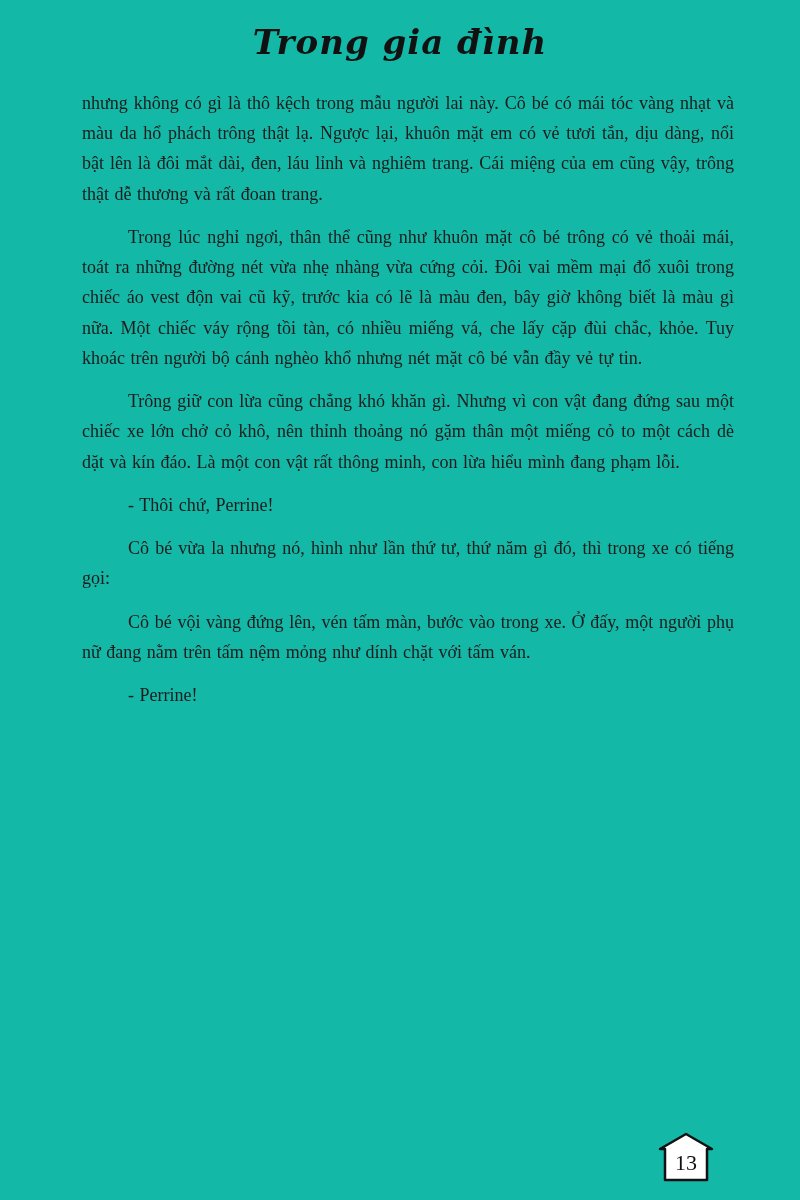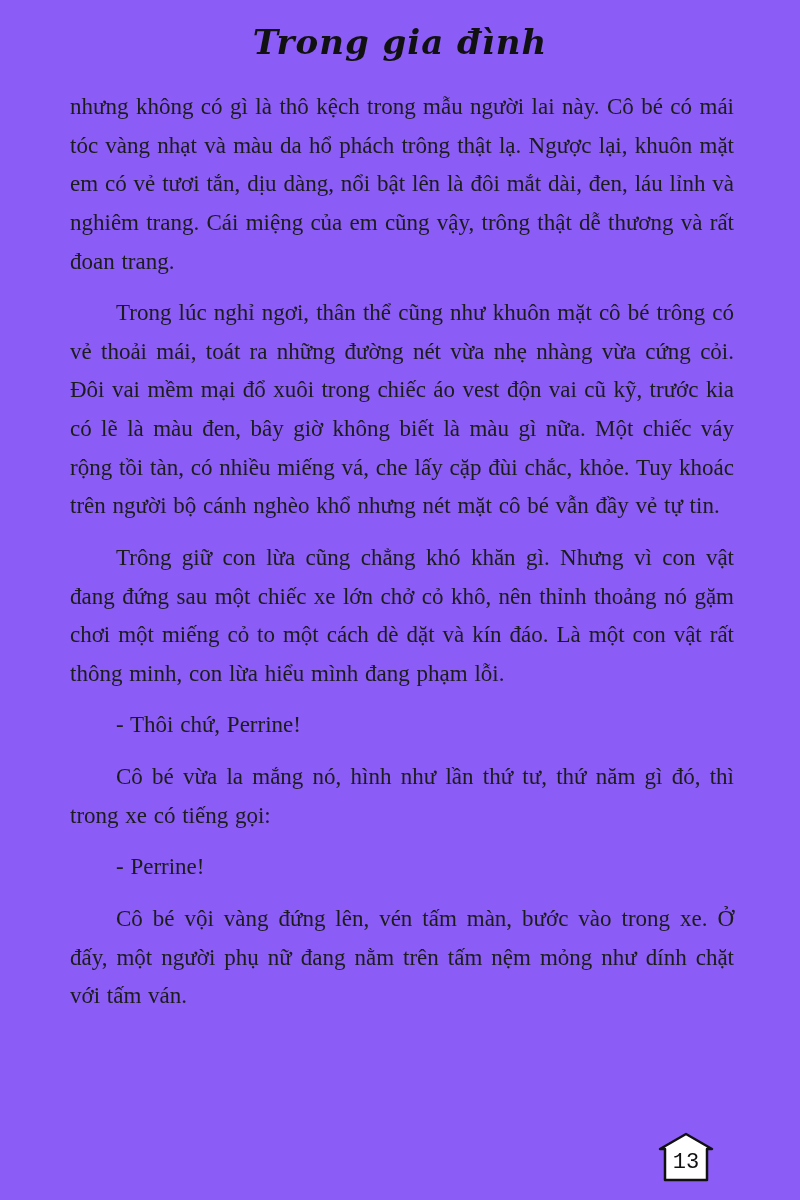--- a/index.html
+++ b/index.html
@@ -4,42 +4,42 @@
 <style>
   html, body {
     margin: 0;
     padding: 0;
     background: #ffffff;
   }
   .page {
     position: relative;
     width: 800px;
     height: 1200px;
-    background: #8b5cf6;
+    background: #14b8a6;
     box-sizing: border-box;
     padding: 18px 66px 0 66px;
     overflow: hidden;
     font-family: "Liberation Serif", serif;
     color: #1c1c1c;
   }
   .title {
     text-align: center;
     font-family: "DejaVu Serif", serif;
     font-style: italic;
     font-weight: bold;
     font-size: 34px;
     margin: 4px 0 26px 0;
     letter-spacing: 1px;
     color: #111;
   }
   .para {
-    font-size: 23px;
+    font-size: 18px;
     line-height: 1.68;
     text-align: justify;
-    margin: 0 0 13px 4px;
+    margin: 0 0 13px 16px;
     text-indent: 46px;
     word-spacing: 1px;
   }
   .para.no-indent {
     text-indent: 0;
   }
   .page-number-badge {
     position: absolute;
     right: 86px;
     bottom: 18px;
@@ -51,38 +51,38 @@
     top: 0;
     left: 0;
   }
   .page-number-badge .num {
     position: absolute;
     left: 0;
     right: 0;
     top: 18px;
     text-align: center;
     font-size: 22px;
-    font-family: Liberation Mono, monospace;
+    font-family: Liberation Serif, serif;
     color: #111;
   }
 </style>
 </head>
 <body>
 
 <div class="page">
 
   <h1 class="title">Trong gia đình</h1>
 
   <p class="para no-indent">nhưng không có gì là thô kệch trong mẫu người lai này. Cô bé có mái tóc vàng nhạt và màu da hổ phách trông thật lạ. Ngược lại, khuôn mặt em có vẻ tươi tắn, dịu dàng, nổi bật lên là đôi mắt dài, đen, láu lỉnh và nghiêm trang. Cái miệng của em cũng vậy, trông thật dễ thương và rất đoan trang.</p>
   <p class="para">Trong lúc nghỉ ngơi, thân thể cũng như khuôn mặt cô bé trông có vẻ thoải mái, toát ra những đường nét vừa nhẹ nhàng vừa cứng cỏi. Đôi vai mềm mại đổ xuôi trong chiếc áo vest độn vai cũ kỹ, trước kia có lẽ là màu đen, bây giờ không biết là màu gì nữa. Một chiếc váy rộng tồi tàn, có nhiều miếng vá, che lấy cặp đùi chắc, khỏe. Tuy khoác trên người bộ cánh nghèo khổ nhưng nét mặt cô bé vẫn đầy vẻ tự tin.</p>
-  <p class="para">Trông giữ con lừa cũng chẳng khó khăn gì. Nhưng vì con vật đang đứng sau một chiếc xe lớn chở cỏ khô, nên thỉnh thoảng nó gặm chơi một miếng cỏ to một cách dè dặt và kín đáo. Là một con vật rất thông minh, con lừa hiểu mình đang phạm lỗi.</p>
+  <p class="para">Trông giữ con lừa cũng chẳng khó khăn gì. Nhưng vì con vật đang đứng sau một chiếc xe lớn chở cỏ khô, nên thỉnh thoảng nó gặm thân một miếng cỏ to một cách dè dặt và kín đáo. Là một con vật rất thông minh, con lừa hiểu mình đang phạm lỗi.</p>
   <p class="para">- Thôi chứ, Perrine!</p>
-  <p class="para">Cô bé vừa la mắng nó, hình như lần thứ tư, thứ năm gì đó, thì trong xe có tiếng gọi:</p>
+  <p class="para">Cô bé vừa la nhưng nó, hình như lần thứ tư, thứ năm gì đó, thì trong xe có tiếng gọi:</p>
+  <p class="para">Cô bé vội vàng đứng lên, vén tấm màn, bước vào trong xe. Ở đấy, một người phụ nữ đang nằm trên tấm nệm mỏng như dính chặt với tấm ván.</p>
   <p class="para">- Perrine!</p>
-  <p class="para">Cô bé vội vàng đứng lên, vén tấm màn, bước vào trong xe. Ở đấy, một người phụ nữ đang nằm trên tấm nệm mỏng như dính chặt với tấm ván.</p>
 
   <div class="page-number-badge">
     <svg width="56" height="50" viewBox="0 0 56 50">
       <polygon points="28,2 54,17 49,17 49,48 7,48 7,17 2,17" fill="#ffffff" stroke="#111111" stroke-width="2.5" stroke-linejoin="round"></polygon>
     </svg>
     <span class="num">13</span>
   </div>
 
 </div>
 

